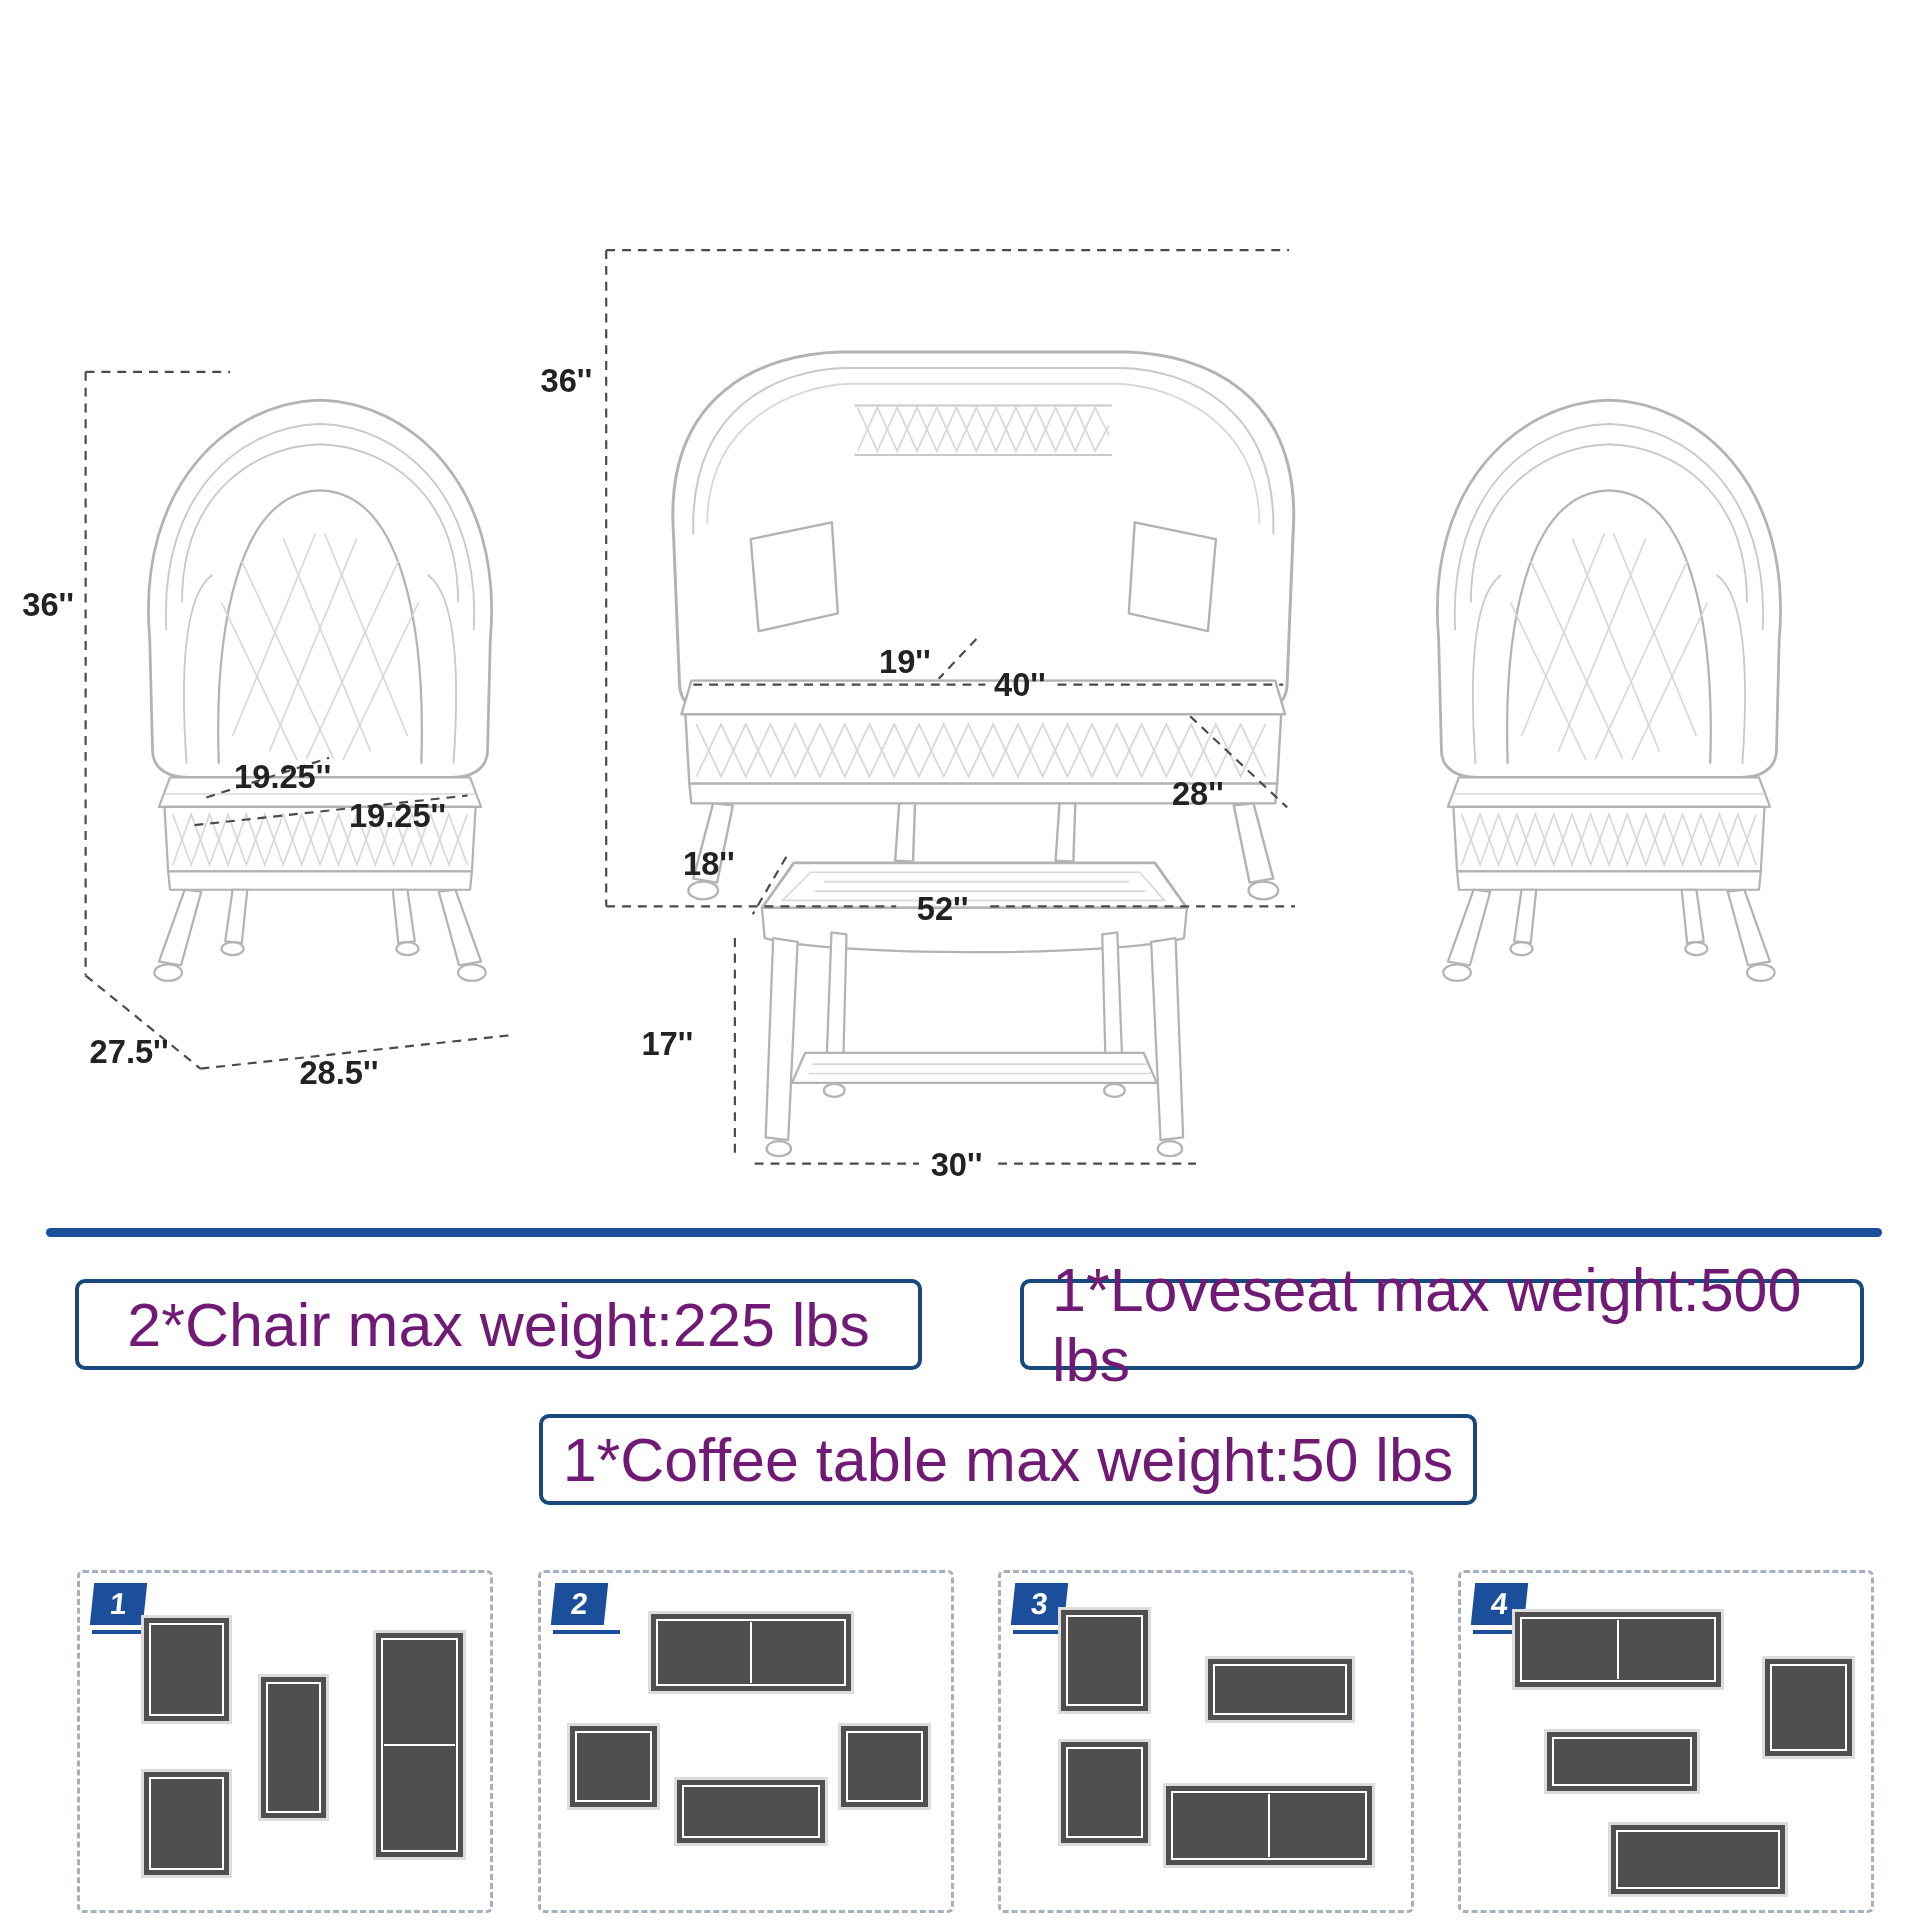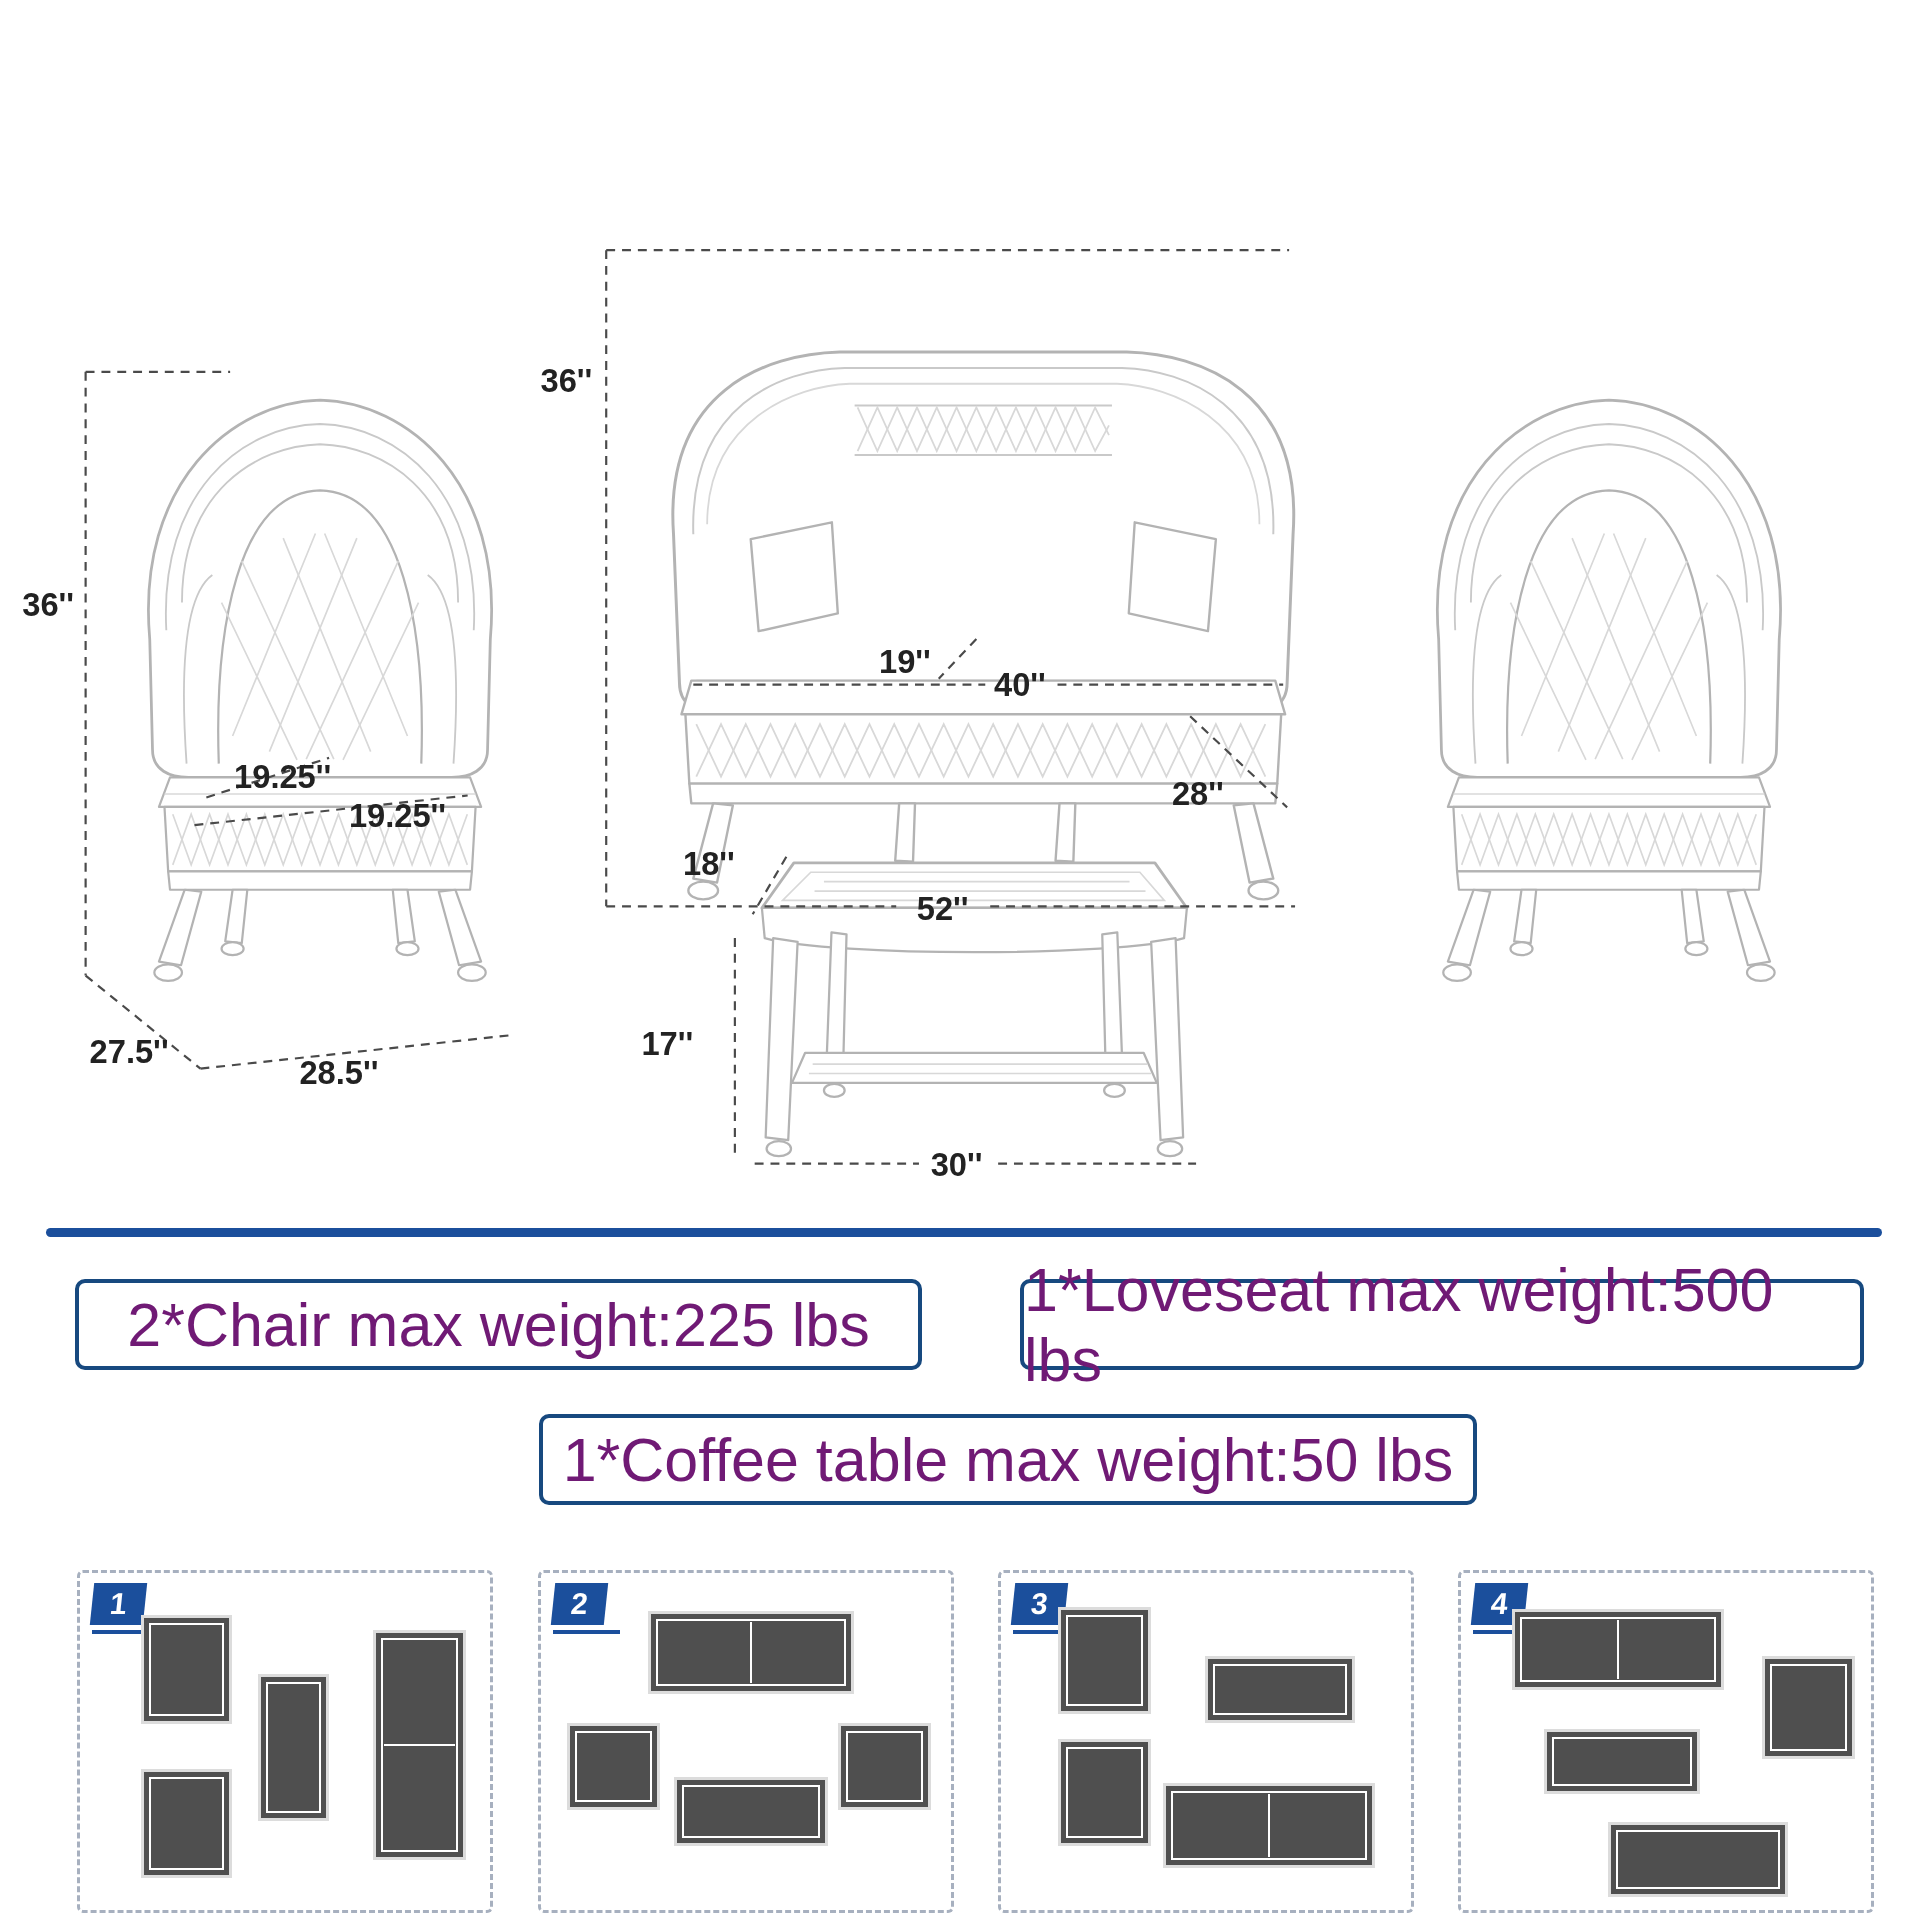--- a/index.html
+++ b/index.html
@@ -12,21 +12,21 @@
   .ol2{fill:#ffffff;stroke:#b3b3b3;stroke-width:2.4;stroke-linejoin:round;}
   .ml{fill:none;stroke:#c9c9c9;stroke-width:2;}
   .fl{fill:none;stroke:#d8d8d8;stroke-width:1.8;}
   .dim{fill:none;stroke:#4a4a4a;stroke-width:2.2;stroke-dasharray:9 7;}
   .dimlabel{font-family:"Liberation Sans",sans-serif;font-size:33px;font-weight:bold;fill:#222222;}
 
   .divider{position:absolute;top:1228px;left:46px;width:1836px;height:9px;background:#1b4f9c;border-radius:5px;}
 
   .spec-box{position:absolute;height:91px;border:4px solid #17497f;border-radius:10px;display:flex;align-items:center;justify-content:center;font-size:61px;color:#701a75;background:#fff;box-sizing:border-box;}
   #spec1{left:75px;top:1279px;width:847px;}
-  #spec2{left:1020px;top:1279px;width:844px;}
+  #spec2{left:1020px;top:1279px;width:844px;padding-left:28px;}
   #spec3{left:539px;top:1414px;width:938px;text-align:center;}
 
   .panel{position:absolute;top:1570px;width:416px;height:343px;border:3px dashed #a7b0bf;border-radius:6px;background:#fff;box-sizing:border-box;}
   #panel1{left:77px;}  #panel2{left:538px;}  #panel3{left:998px;}  #panel4{left:1458px;}
 
   .badge{position:absolute;top:10px;left:12px;width:53px;height:42px;background:#1b4f9c;color:#fff;font-size:30px;font-weight:bold;display:flex;align-items:center;justify-content:center;transform:skewX(-6deg);}
   .badge-line{position:absolute;top:57px;left:12px;width:67px;height:4px;background:#1b4f9c;}
 
   .item{position:absolute;background:#4f4f4f;border:3px solid #dcdcdc;box-sizing:border-box;}
   .item .cushion{position:absolute;left:5px;right:5px;top:5px;bottom:5px;border:2px solid #ffffff;}

